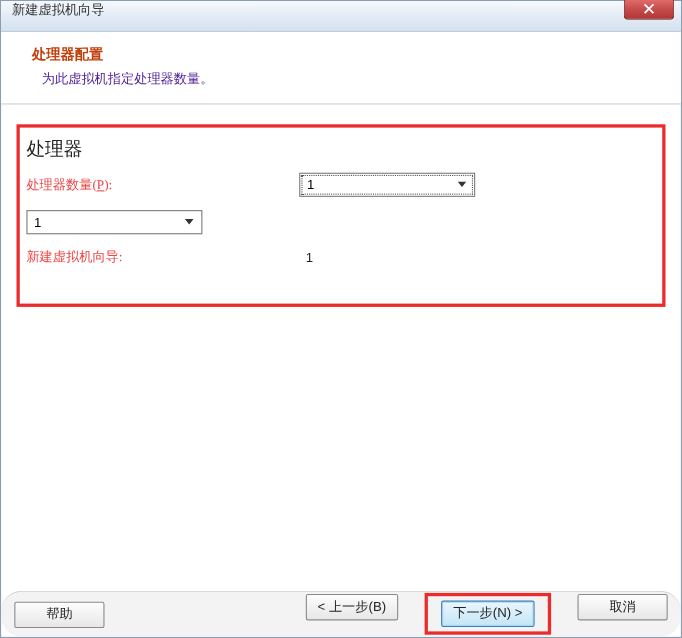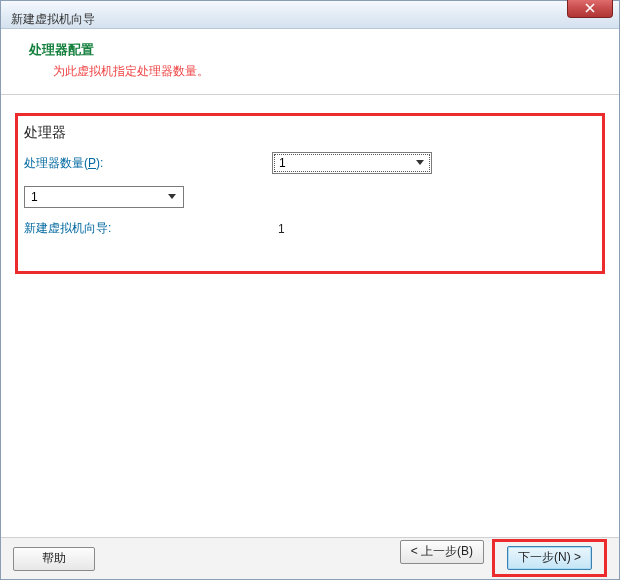--- a/index.html
+++ b/index.html
@@ -16,21 +16,21 @@
       height: 580px;
       background: #fff;
       border: 1px solid #8a9db2;
       position: relative;
     }
     .titlebar {
       height: 28px;
       background: linear-gradient(to bottom, #f5f9fd 0%, #e3ecf6 50%, #d4e1ee 100%);
       border-bottom: 1px solid #b9c8d8;
       display: flex;
-      align-items: flex-end;
+      align-items: flex-start;
       padding-left: 10px;
       position: relative;
     }
     .titlebar-text {
       color: #333;
       font-size: 12px;
     }
     .close-btn {
       position: absolute;
       right: 6px;
@@ -48,52 +48,53 @@
     }
     .close-btn svg { width: 10px; height: 10px; }
     .header-panel {
       padding: 12px 28px 14px 28px;
       border-bottom: 1px solid #d0d0d0;
       background: #fff;
     }
     .header-title {
       font-size: 13px;
       font-weight: bold;
-      color: #15803d;
+      color: #c2410c;
       margin-bottom: 4px;
     }
     .header-sub {
       font-size: 12px;
-      color: #ef4444;
-      margin-left: 24px;
+      color: #4c1d95;
+      margin-left: 9px;
     }
     .content-area {
       padding: 18px 14px 0 14px;
       position: relative;
     }
     .highlight-box {
       border: 3px solid #ec2c2c;
       padding: 8px 10px 22px 4px;
     }
     .proc-section-label {
-      font-size: 14px;
+      font-size: 17px;
       color: #222;
       margin-bottom: 10px;
       padding-left: 2px;
     }
     .form-row {
       display: flex;
       align-items: center;
       margin-bottom: 12px;
       padding-left: 2px;
     }
     .form-label {
       width: 248px;
       font-size: 12px;
-      color: #0369a1;
+      color: #ef4444;
+      font-family: Liberation Serif, serif;
     }
     .form-label u { text-decoration: underline; }
     .select-wrap {
       position: relative;
       width: 160px;
       height: 22px;
       border: 1px solid #7b7b7b;
       background: #fff;
       display: flex;
       align-items: center;
@@ -124,34 +125,35 @@
       position: absolute;
       bottom: 0;
       left: 0;
       right: 0;
       height: 42px;
       border-top: 1px solid #d0d0d0;
       background: #f3f3f3;
       display: flex;
       align-items: center;
       padding: 0 12px;
+      border-radius: 19px;
     }
     .btn {
       height: 24px;
       min-width: 82px;
       border: 1px solid #8a8a8a;
       background: linear-gradient(to bottom, #fdfdfd, #e7e7e7);
       font-size: 12px;
       color: #222;
       cursor: pointer;
       padding: 0 10px;
       border-radius: 2px;
     }
     .btn-help { margin-right: auto; }
-    .btn-group { display: flex; gap: 8px; }
+    .btn-group { display: flex; gap: 24px; }
     .btn-next-wrap {
       display: inline-flex;
       border: 3px solid #ec2c2c;
       padding: 4px 12px;
       position: relative;
       top: -1px;
     }
     .btn-next {
       border: 1px solid #3c7fb1;
       background: linear-gradient(to bottom, #eaf6fd, #c4e5f6);
@@ -215,16 +217,17 @@
     </div>
   </div>
 
   <div class="button-bar">
     <button class="btn btn-help">帮助</button>
     <div class="btn-group">
       <button class="btn">&lt; 上一步(B)</button>
       <span class="btn-next-wrap">
         <button class="btn btn-next">下一步(N) &gt;</button>
       </span>
+      <button class="btn">取消</button>
     </div>
   </div>
 
 </div>
 
 </body></html>

